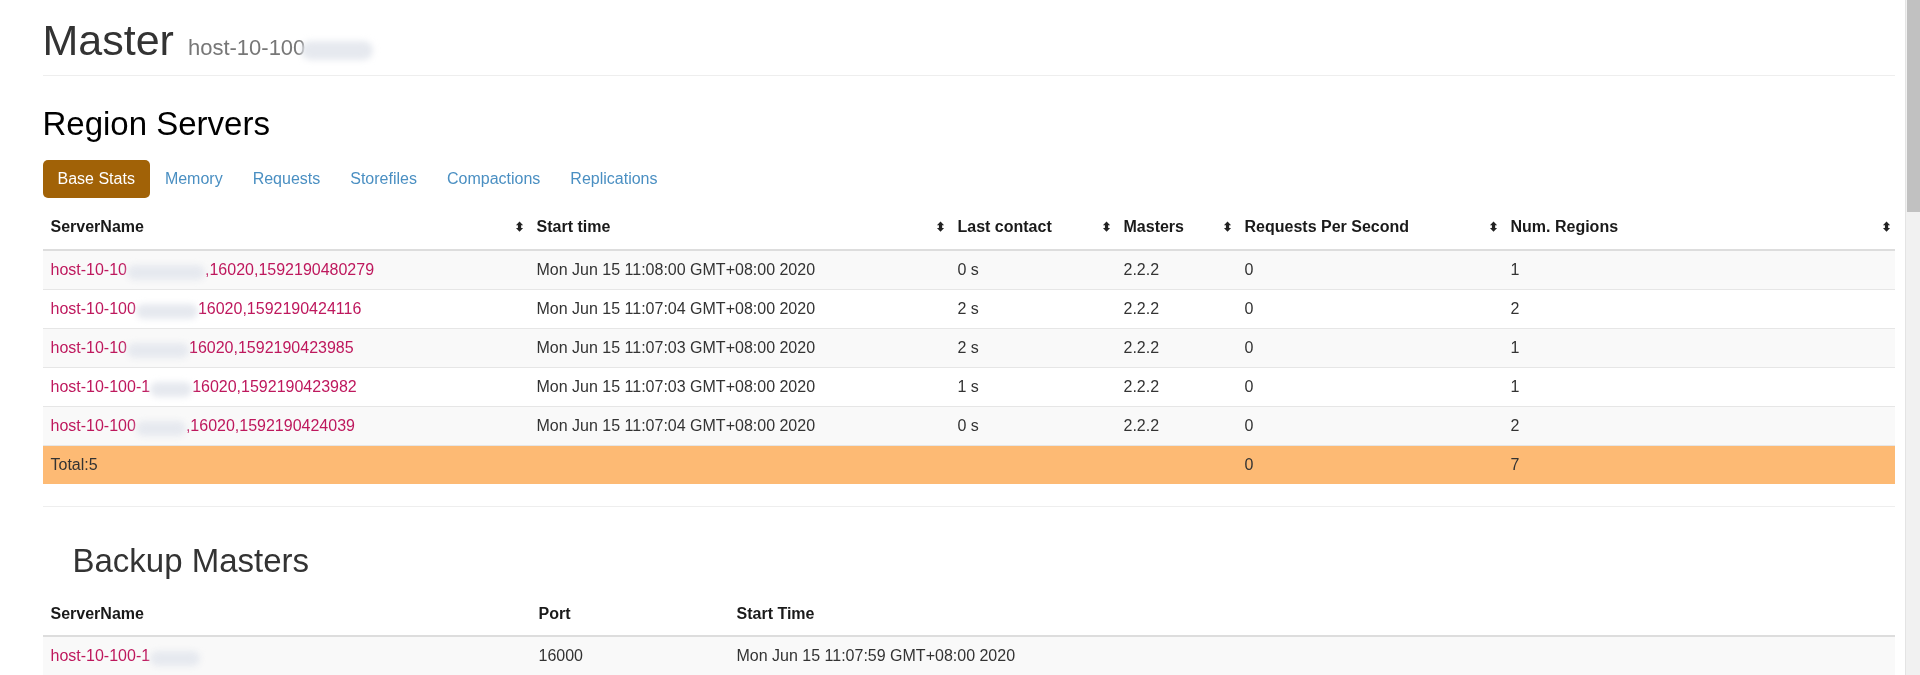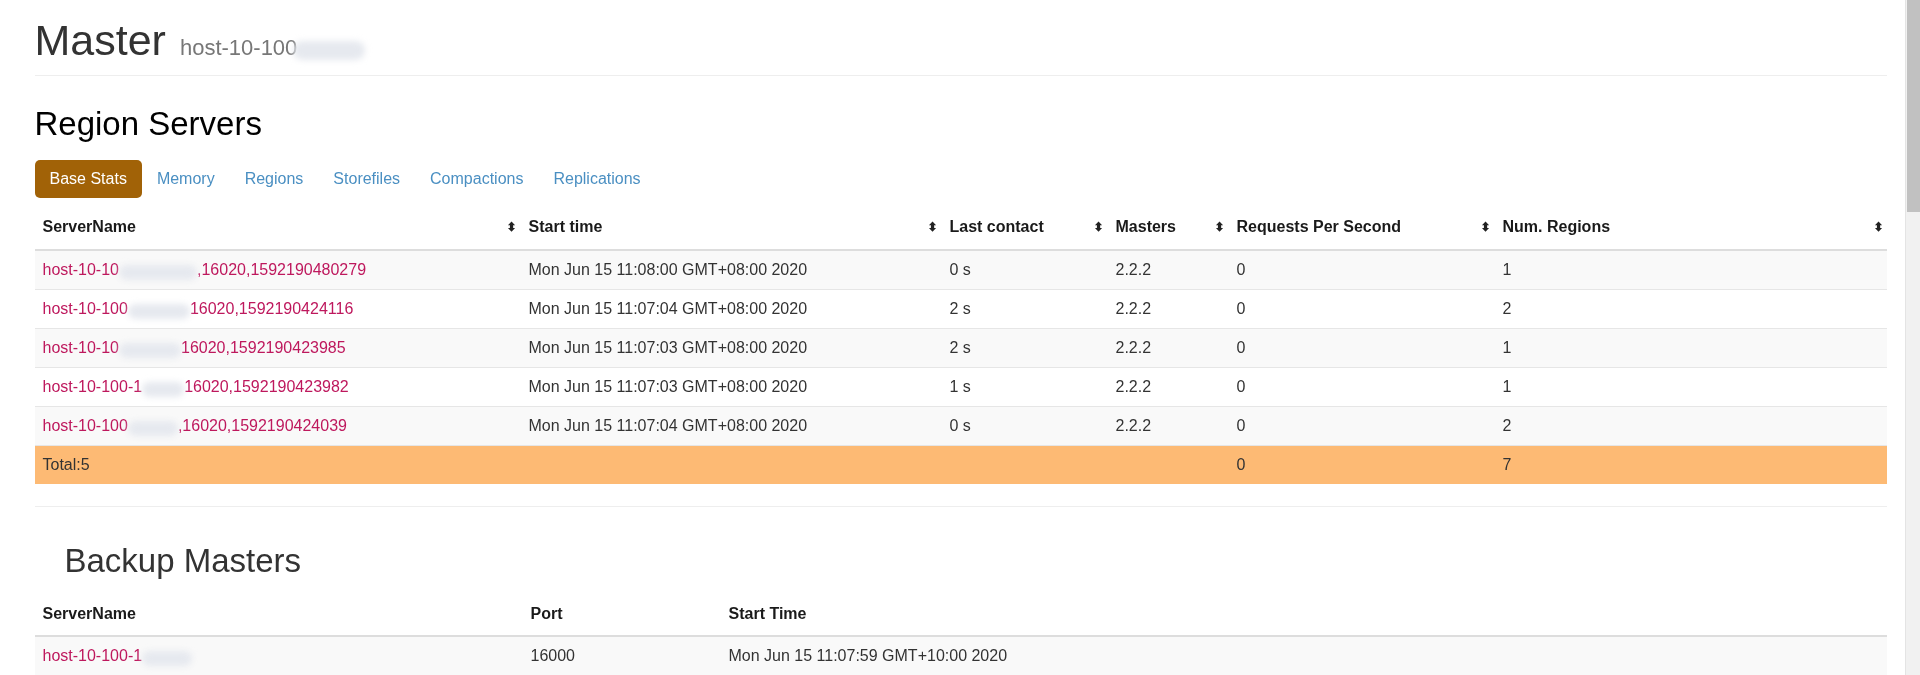--- a/index.html
+++ b/index.html
@@ -11,21 +11,21 @@
     width: 1920px;
     height: 675px;
     overflow: hidden;
     font-family: "Liberation Sans", sans-serif;
     font-size: 17px;
     color: #333333;
     position: relative;
   }
   .viewport {
     position: absolute;
-    top: 0; left: 8px;
+    top: 0; left: 16px;
     width: 1905px;
     height: 675px;
     overflow: hidden;
   }
   .container {
     width: 1880px;
     margin: 0 auto;
     padding: 0 14px;
     box-sizing: border-box;
   }
@@ -207,21 +207,21 @@
           <span>host-10-100</span><span class="redact hdr"></span>
         </span>
       </h1>
     </div>
 
     <h2 class="section-title blue">Region Servers</h2>
 
     <div class="tabs" id="rs-tabs">
         <div class="tab active"><span>Base Stats</span></div>
         <div class="tab"><span>Memory</span></div>
-        <div class="tab"><span>Regions</span></div>
+        <div class="tab"><span>Requests</span></div>
         <div class="tab"><span>Storefiles</span></div>
         <div class="tab"><span>Compactions</span></div>
         <div class="tab"><span>Replications</span></div>
       </div>
 
     <table>
       <thead>
         <tr>
           <th class="col-server">
             <span>ServerName</span>
@@ -317,21 +317,21 @@
           </th>
           <th class="bcol-start">
             <span>Start Time</span>
           </th>
         </tr>
       </thead>
       <tbody id="bm-body">
           <tr>
             <td><a class="srv-link"><span>host-10-100-1</span><span class="redact cell" style="width: 50px;"></span></a></td>
             <td>16000</td>
-            <td>Mon Jun 15 11:07:59 GMT+10:00 2020</td>
+            <td>Mon Jun 15 11:07:59 GMT+08:00 2020</td>
           </tr>
         </tbody>
     </table>
 
   </div>
 </div>
 
 <div class="scrollbar">
   <div class="thumb"></div>
 </div>

